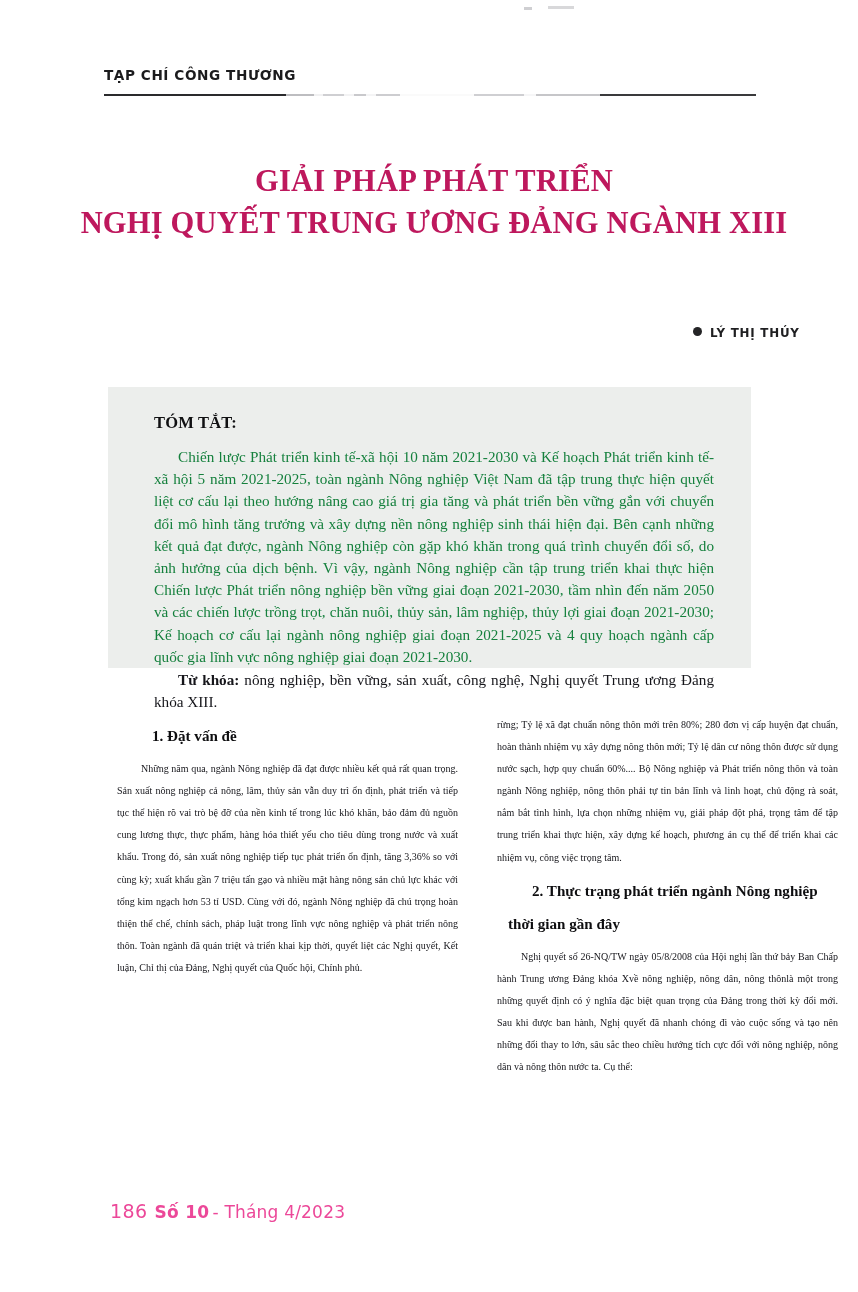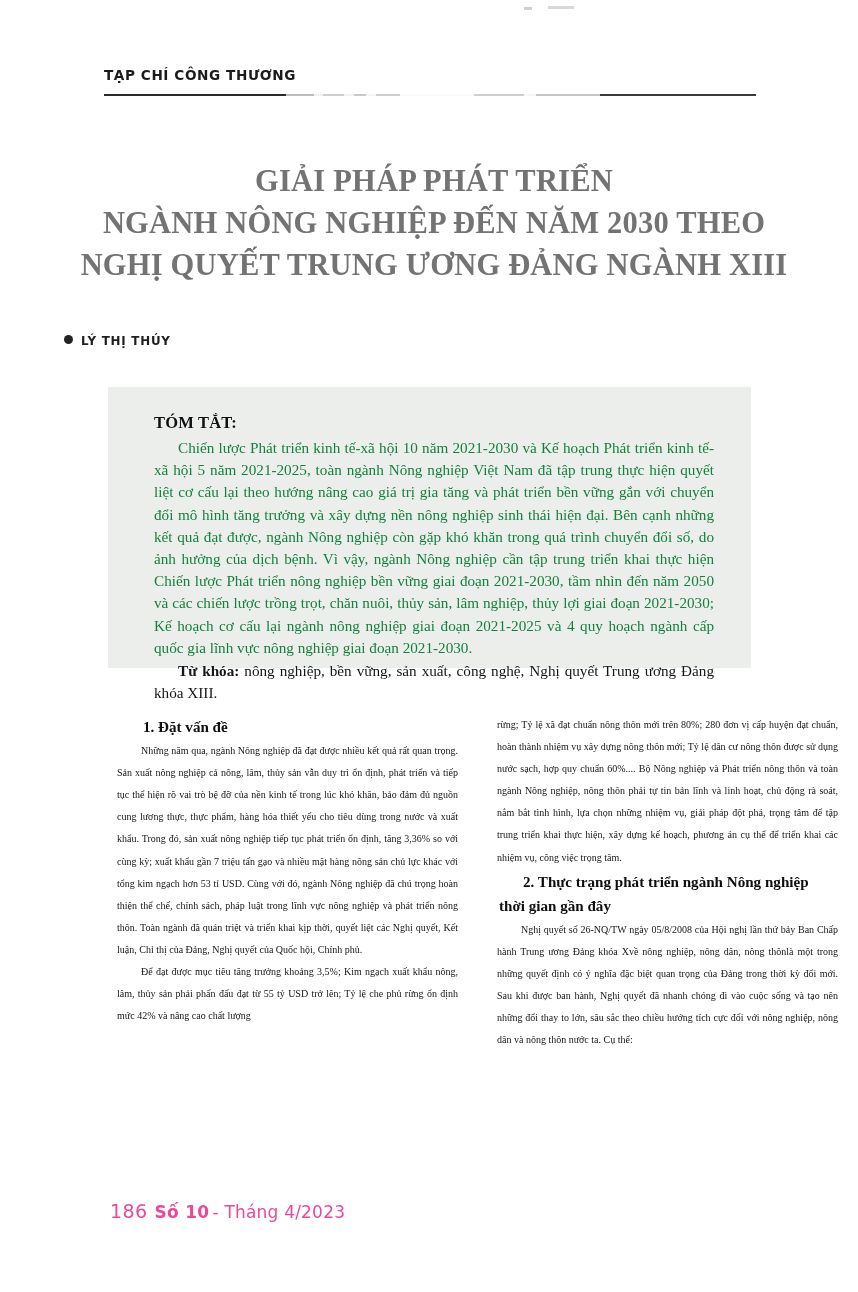--- a/index.html
+++ b/index.html
@@ -81,31 +81,31 @@
     top: 160px;
     width: 740px;
     text-align: center;
   }
   .title-line {
     font-family: "Liberation Serif", "DejaVu Serif", serif;
     font-weight: 700;
     font-size: 30.5px;
     line-height: 42px;
     letter-spacing: 0.2px;
-    color: #737373;
+    color: #be185d;
     white-space: nowrap;
   }
 
   
   .author-row {
     position: absolute;
     left: 64px;
-    top: 330px;
+    top: 322px;
     width: 740px;
-    text-align: left;
+    text-align: right;
     white-space: nowrap;
   }
   .author-bullet {
     display: inline-block;
     width: 9px;
     height: 9px;
     border-radius: 50%;
     background: #242426;
     vertical-align: middle;
     margin-right: 8px;
@@ -138,21 +138,21 @@
     left: 46px;
     top: 26px;
     width: 560px;
   }
   .abstract-heading {
     font-weight: 700;
     font-size: 16.5px;
     line-height: 20px;
     letter-spacing: 0.2px;
     color: #101012;
-    margin-bottom: 4px;
+    margin-bottom: 13px;
   }
   .abstract-text {
     font-size: 15.2px;
     line-height: 22.2px;
     text-align: justify;
     text-justify: inter-word;
     text-indent: 24px;
     color: #15803d;
     margin: 0;
   }
@@ -187,21 +187,21 @@
     margin: 0;
     color: #15151a;
     hyphens: none;
   }
   .body-p.cont { text-indent: 0; }
   .sec-head {
     font-size: 15.1px;
     line-height: 22.1px;
     font-weight: 700;
     text-indent: 24px;
-    margin: 2px;
+    margin: 11px;
     color: #0e0e10;
   }
   .sec-head.nohang { text-indent: 24px; }
 
   
   .footer {
     position: absolute;
     left: 110px;
     top: 1200px;
     white-space: nowrap;
@@ -233,40 +233,38 @@
   <div class="scan-mark"></div>
   <div class="scan-mark m2"></div>
 
   <div class="masthead">
     <div class="masthead-title">TẠP CHÍ CÔNG THƯƠNG</div>
     <div class="masthead-rule"></div>
   </div>
 
   <div class="title-block">
     <div class="title-line">GIẢI PHÁP PHÁT TRIỂN</div>
-    <div class="title-line">NGÀNH NÔNG NGHIỆP ĐẾN NĂM 2030 THEO</div>
     <div class="title-line">NGHỊ QUYẾT TRUNG ƯƠNG ĐẢNG NGÀNH XIII</div>
   </div>
 
   <div class="author-row">
     <span class="author-bullet"></span><span class="author-name">LÝ THỊ THÚY</span>
   </div>
 
   <div class="abstract-box">
     <div class="abstract-inner">
       <div class="abstract-heading">TÓM TẮT:</div>
       <p class="abstract-text">Chiến lược Phát triển kinh tế-xã hội 10 năm 2021-2030 và Kế hoạch Phát triển kinh tế-xã hội 5 năm 2021-2025, toàn ngành Nông nghiệp Việt Nam đã tập trung thực hiện quyết liệt cơ cấu lại theo hướng nâng cao giá trị gia tăng và phát triển bền vững gắn với chuyển đổi mô hình tăng trưởng và xây dựng nền nông nghiệp sinh thái hiện đại. Bên cạnh những kết quả đạt được, ngành Nông nghiệp còn gặp khó khăn trong quá trình chuyển đổi số, do ảnh hưởng của dịch bệnh. Vì vậy, ngành Nông nghiệp cần tập trung triển khai thực hiện Chiến lược Phát triển nông nghiệp bền vững giai đoạn 2021-2030, tầm nhìn đến năm 2050 và các chiến lược trồng trọt, chăn nuôi, thủy sản, lâm nghiệp, thủy lợi giai đoạn 2021-2030; Kế hoạch cơ cấu lại ngành nông nghiệp giai đoạn 2021-2025 và 4 quy hoạch ngành cấp quốc gia lĩnh vực nông nghiệp giai đoạn 2021-2030.</p>
       <p class="abstract-keywords"><span class="kw-label">Từ khóa:</span><span> nông nghiệp, bền vững, sản xuất, công nghệ, Nghị quyết Trung ương Đảng khóa XIII.</span></p>
     </div>
   </div>
 
   <div class="col col-left">
     <p class="sec-head">1. Đặt vấn đề</p>
     <p class="body-p">Những năm qua, ngành Nông nghiệp đã đạt được nhiều kết quả rất quan trọng. Sản xuất nông nghiệp cả nông, lâm, thủy sản vẫn duy trì ổn định, phát triển và tiếp tục thể hiện rõ vai trò bệ đỡ của nền kinh tế trong lúc khó khăn, bảo đảm đủ nguồn cung lương thực, thực phẩm, hàng hóa thiết yếu cho tiêu dùng trong nước và xuất khẩu. Trong đó, sản xuất nông nghiệp tiếp tục phát triển ổn định, tăng 3,36% so với cùng kỳ; xuất khẩu gần 7 triệu tấn gạo và nhiều mặt hàng nông sản chủ lực khác với tổng kim ngạch hơn 53 tỉ USD. Cùng với đó, ngành Nông nghiệp đã chú trọng hoàn thiện thể chế, chính sách, pháp luật trong lĩnh vực nông nghiệp và phát triển nông thôn. Toàn ngành đã quán triệt và triển khai kịp thời, quyết liệt các Nghị quyết, Kết luận, Chỉ thị của Đảng, Nghị quyết của Quốc hội, Chính phủ.</p>
-    <p class="body-p">Để đạt được mục tiêu tăng trưởng khoảng 3,5%; Kim ngạch xuất khẩu nông, lâm, thủy sản phải phấn đấu đạt từ 55 tỷ USD trở lên; Tỷ lệ che phủ rừng ổn định mức 42% và nâng cao chất lượng</p>
   </div>
 
   <div class="col col-right">
     <p class="body-p cont">rừng; Tỷ lệ xã đạt chuẩn nông thôn mới trên 80%; 280 đơn vị cấp huyện đạt chuẩn, hoàn thành nhiệm vụ xây dựng nông thôn mới; Tỷ lệ dân cư nông thôn được sử dụng nước sạch, hợp quy chuẩn 60%.... Bộ Nông nghiệp và Phát triển nông thôn và toàn ngành Nông nghiệp, nông thôn phải tự tin bản lĩnh và linh hoạt, chủ động rà soát, nắm bắt tình hình, lựa chọn những nhiệm vụ, giải pháp đột phá, trọng tâm để tập trung triển khai thực hiện, xây dựng kế hoạch, phương án cụ thể để triển khai các nhiệm vụ, công việc trọng tâm.</p>
     <p class="sec-head">2. Thực trạng phát triển ngành Nông nghiệp</p>
     <p class="sec-head nohang" style="text-indent:0">thời gian gần đây</p>
     <p class="body-p">Nghị quyết số 26-NQ/TW ngày 05/8/2008 của Hội nghị lần thứ bảy Ban Chấp hành Trung ương Đảng khóa Xvề nông nghiệp, nông dân, nông thônlà một trong những quyết định có ý nghĩa đặc biệt quan trọng của Đảng trong thời kỳ đổi mới. Sau khi được ban hành, Nghị quyết đã nhanh chóng đi vào cuộc sống và tạo nên những đổi thay to lớn, sâu sắc theo chiều hướng tích cực đối với nông nghiệp, nông dân và nông thôn nước ta. Cụ thể:</p>
   </div>
 
   <div class="footer">

